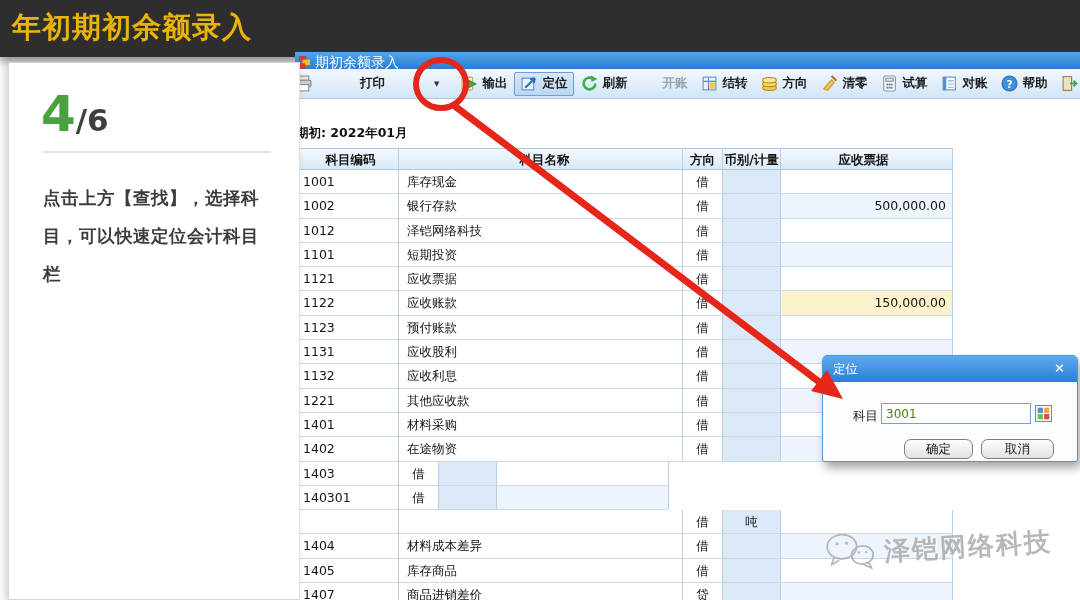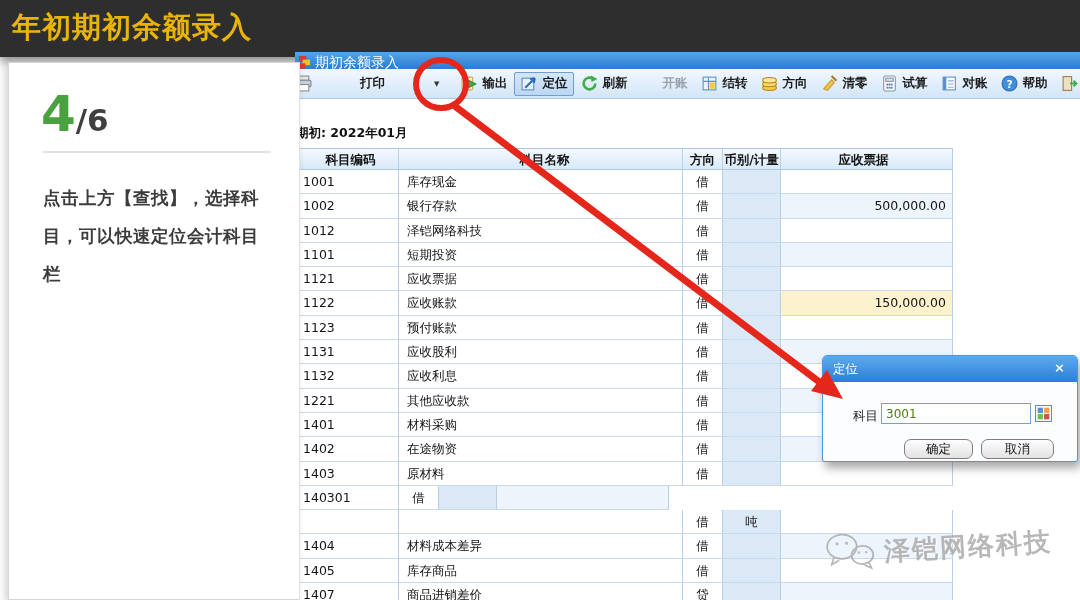--- a/index.html
+++ b/index.html
@@ -309,21 +309,20 @@
         </div>
         <div class="g-row g-body">
           <div class="td c0">1402</div>
           <div class="td c1">在途物资</div>
           <div class="td c2">借</div>
           <div class="td c3"></div>
           <div class="td c4 tint"></div>
         </div>
         <div class="g-row g-body">
           <div class="td c0">1403</div>
-          <div class="td c1">原材料</div>
           <div class="td c2">借</div>
           <div class="td c3"></div>
           <div class="td c4"></div>
         </div>
         <div class="g-row g-body">
           <div class="td c0">140301</div>
           <div class="td c2">借</div>
           <div class="td c3"></div>
           <div class="td c4 tint"></div>
         </div>

